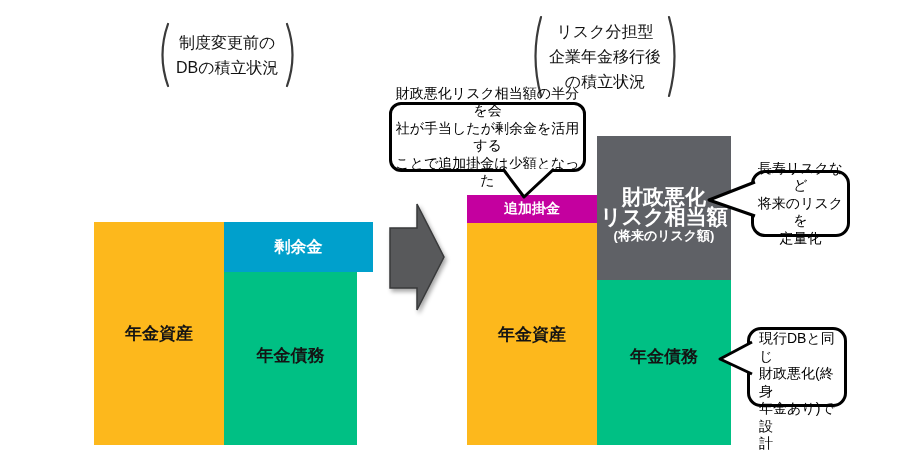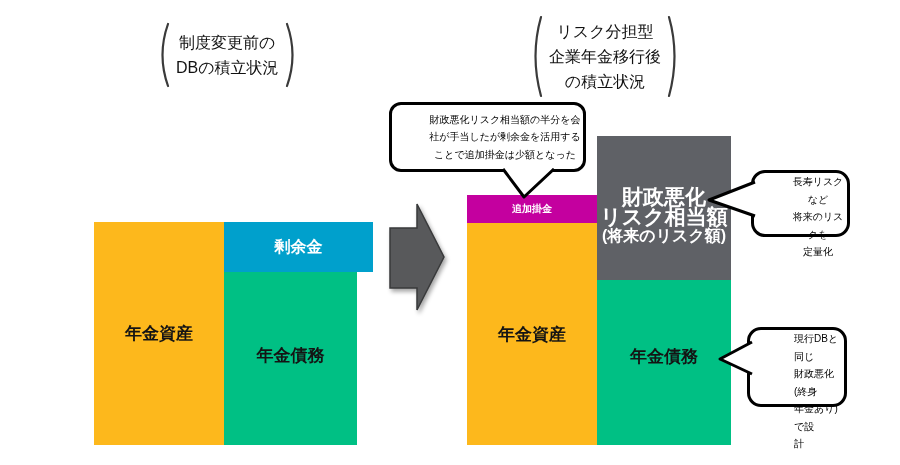--- a/index.html
+++ b/index.html
@@ -14,36 +14,36 @@
   .heading-text .hline{line-height:25px;white-space:nowrap;}
   .heading-before{left:156px;top:22px;height:66px;justify-content:space-between;}
   .heading-after{left:529px;top:15px;height:83px;}
   .paren{flex:0 0 auto;}
   
   .bar{position:absolute;display:flex;align-items:center;justify-content:center;
     font-weight:bold;box-sizing:border-box;}
   .bar-assets-before{left:94px;top:222px;width:130px;height:223px;background:#FDB81C;font-size:17px;color:#141414;}
   .bar-surplus{left:224px;top:222px;width:149px;height:50px;background:#00A0CC;font-size:16px;color:#fff;}
   .bar-liab-before{left:224px;top:272px;width:133px;height:173px;background:#00C084;font-size:17px;color:#141414;padding-bottom:6px;}
-  .bar-addl{left:467px;top:195px;width:130px;height:28px;background:#C4009F;font-size:10px;color:#fff;}
+  .bar-addl{left:467px;top:195px;width:130px;height:28px;background:#C4009F;font-size:14px;color:#fff;}
   .bar-assets-after{left:467px;top:223px;width:130px;height:222px;background:#FDB81C;font-size:17px;color:#141414;}
   .bar-risk{left:597px;top:136px;width:134px;height:144px;background:#5F6166;color:#fff;
     flex-direction:column;justify-content:center;padding-top:14px;}
   .bar-risk .rline{font-size:21px;line-height:20px;font-weight:bold;}
-  .bar-risk .rline-small{font-size:16px;line-height:17px;font-weight:bold;}
+  .bar-risk .rline-small{font-size:13px;line-height:17px;font-weight:bold;}
   .bar-liab-after{left:597px;top:280px;width:134px;height:165px;background:#00C084;font-size:17px;color:#141414;padding-bottom:12px;}
   
   .arrow-wrap{position:absolute;left:386px;top:200px;width:64px;height:114px;}
   .arrow-wrap svg{filter:drop-shadow(2px 3px 2px rgba(0,0,0,0.35));}
   
   .callout{position:absolute;box-sizing:border-box;background:#fff;border:3px solid #000;
     display:flex;flex-direction:column;justify-content:center;z-index:4;}
-  .callout .cline{font-size:10px;line-height:17.5px;margin-left:35px;}
+  .callout .cline{font-size:14px;line-height:17.5px;}
   .callout-contrib{left:389px;top:102px;width:197px;height:70px;border-radius:12px;text-align:center;}
-  .callout-longevity{left:751px;top:170px;width:99px;height:67px;border-radius:14px;text-align:center;justify-content:space-between;}
+  .callout-longevity{left:751px;top:170px;width:99px;height:67px;border-radius:14px;text-align:center;}
   .callout-benefit{left:747px;top:327px;width:100px;height:80px;border-radius:14px;text-align:left;padding-left:9px;justify-content:flex-start;}
   .tail{position:absolute;z-index:5;}
   .tail-contrib{left:497px;top:168px;}
   .tail-longevity{left:702px;top:180px;}
   .tail-benefit{left:714px;top:340px;}
 </style>
 </head>
 <body>
 
 <div class="stage">

